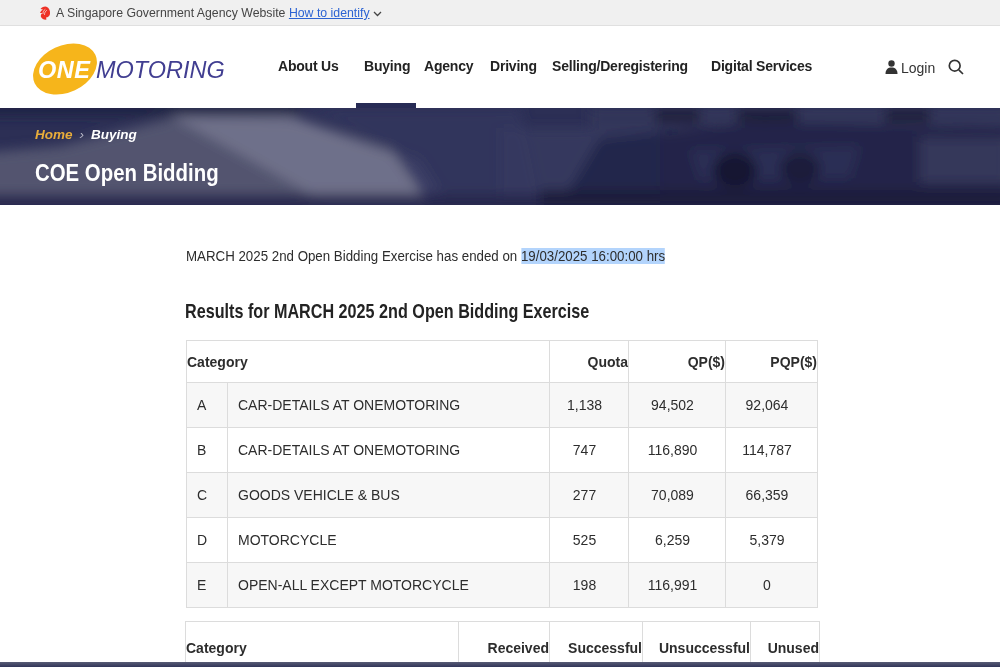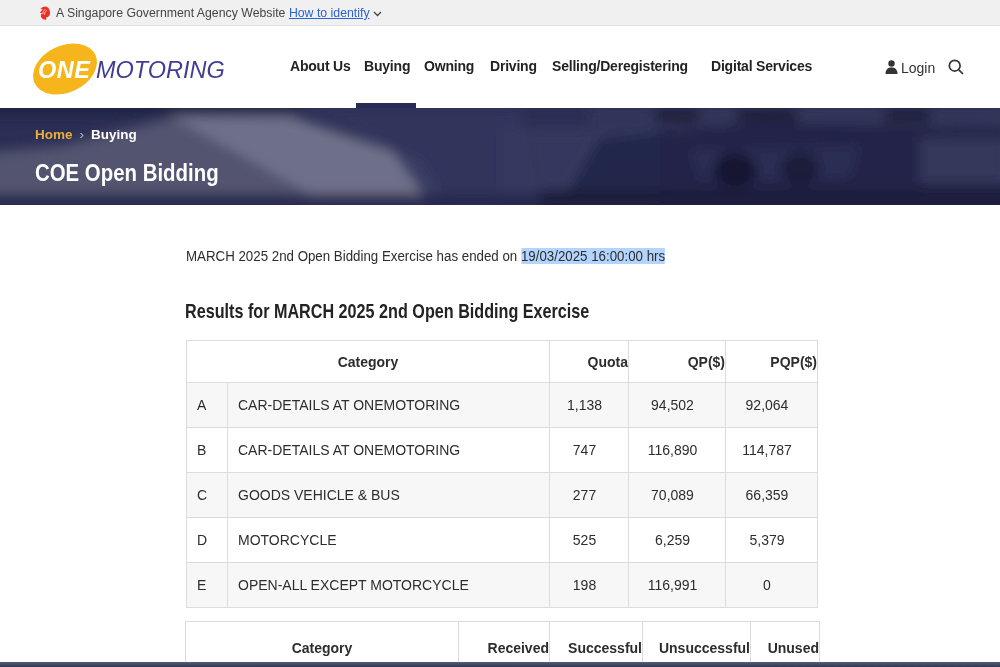--- a/index.html
+++ b/index.html
@@ -10,36 +10,36 @@
   .topbar { position:absolute; left:0; top:0; width:1000px; height:26px; background:#f0f0f0; border-bottom:1px solid #e0e0e0; }
   .topbar .txt { position:absolute; left:56px; top:6px; font-size:12.3px; color:#454545; }
   .topbar a { color:#2c63d3; text-decoration:underline; }
   
   .header { position:absolute; left:0; top:26px; width:1000px; height:82px; background:#fff; }
   .nav-item { position:absolute; top:32px; font-size:14px; font-weight:bold; color:#232323; white-space:nowrap; letter-spacing:-0.2px; }
   .tab-line { position:absolute; left:356px; top:77px; width:60px; height:5px; background:#272b55; }
   .login-txt { position:absolute; left:901px; top:34px; font-size:14px; color:#333;text-align:right; }
   
   .banner { position:absolute; left:0; top:108px; width:1000px; height:97px; background:#2b2e55; overflow:hidden; }
-  .crumb { position:absolute; left:35px; top:19px; font-size:13.5px; font-weight:bold; }
+  .crumb { position:absolute; left:35px; top:19px; font-size:13.5px; font-weight:bold;font-style:italic; }
   .crumb .home { color:#e9ad3a; }
   .crumb .sep { color:#b9bac8; font-weight:normal; padding:0 7px; }
   .crumb .cur { color:#ffffff; }
   .banner h1 { position:absolute; left:35px; top:51px; font-size:24px; line-height:1.2; font-weight:bold; color:#fff;
     white-space:nowrap; transform:scaleX(0.85); transform-origin:left; letter-spacing:0px; }
   
   .para { position:absolute; left:186px; top:248px; font-size:14px; color:#2d2d2d; white-space:nowrap; transform:scaleX(0.95); transform-origin:left; }
   .para .hl { background:#b3d4fc; }
   .h2 { position:absolute; left:185px; top:299px; font-size:21px; font-weight:bold; color:#232323;
     white-space:nowrap; transform:scaleX(0.77); transform-origin:left; }
   table { border-collapse:collapse; table-layout:fixed; background:#fff; }
   td, th { border:1px solid #dcdcdc; font-size:14px; color:#2d2d2d; vertical-align:middle; }
   th { font-weight:bold; text-align:right; }
   .t1 { position:absolute; left:186px; top:340px; width:631px; }
-  .t1 th.cat, .t2 th.cat { text-align:center; }
+  .t1 th.cat, .t2 th.cat { text-align:left; }
   .t1 tr { height:45px; }
   .t1 tr.h { height:42px; }
   .t1 td.l { padding-left:10px; }
   .t1 td.d { padding-left:10px; }
   .t1 td.n { text-align:center; padding-right:9px; }
   .t1 tr.z td { background:#f7f7f7; }
   .t2 { position:absolute; left:185px; top:621px; width:634px; }
   .t2 tr { height:52px; }
   
   .bstrip { position:absolute; left:0; top:662px; width:1000px; height:5px;
@@ -56,23 +56,23 @@
         <path d="M1 1 L4.5 4.5 L8 1" stroke="#454545" stroke-width="1.3" fill="none"></path>
       </svg></div>
 </div>
 
 <div class="header">
   <svg class="abs" style="left:33px;top:13px" width="200" height="58" viewBox="0 0 200 58">
     <ellipse cx="32" cy="30" rx="33.5" ry="23.5" fill="#f6b51b" transform="rotate(-25 32 30)"></ellipse>
     <text x="5" y="39" font-family="Liberation Sans" font-size="23.5" font-weight="bold" font-style="italic" fill="#ffffff" letter-spacing="0.5">ONE</text>
     <text x="63" y="39" font-family="Liberation Sans" font-size="23.5" font-style="italic" fill="#413e91" letter-spacing="0">MOTORING</text>
   </svg>
-  <div class="nav-item" style="left:290px">About Us</div>
+  <div class="nav-item" style="left:278px">About Us</div>
   <div class="nav-item" style="left:364px">Buying</div>
-  <div class="nav-item" style="left:424px">Owning</div>
+  <div class="nav-item" style="left:424px">Agency</div>
   <div class="nav-item" style="left:490px">Driving</div>
   <div class="nav-item" style="left:552px">Selling/Deregistering</div>
   <div class="nav-item" style="left:711px">Digital Services</div>
   <div class="tab-line"></div>
   <svg class="abs" style="left:885px;top:34px" width="13" height="14" viewBox="0 0 13 14">
     <circle cx="6.5" cy="3.5" r="3.2" fill="#333"></circle>
     <path d="M0.5 14 C0.5 9.5 3 7.6 6.5 7.6 C10 7.6 12.5 9.5 12.5 14 Z" fill="#333"></path>
   </svg>
   <div class="login-txt">Login</div>
   <svg class="abs" style="left:948px;top:33px" width="16" height="16" viewBox="0 0 16 16">

